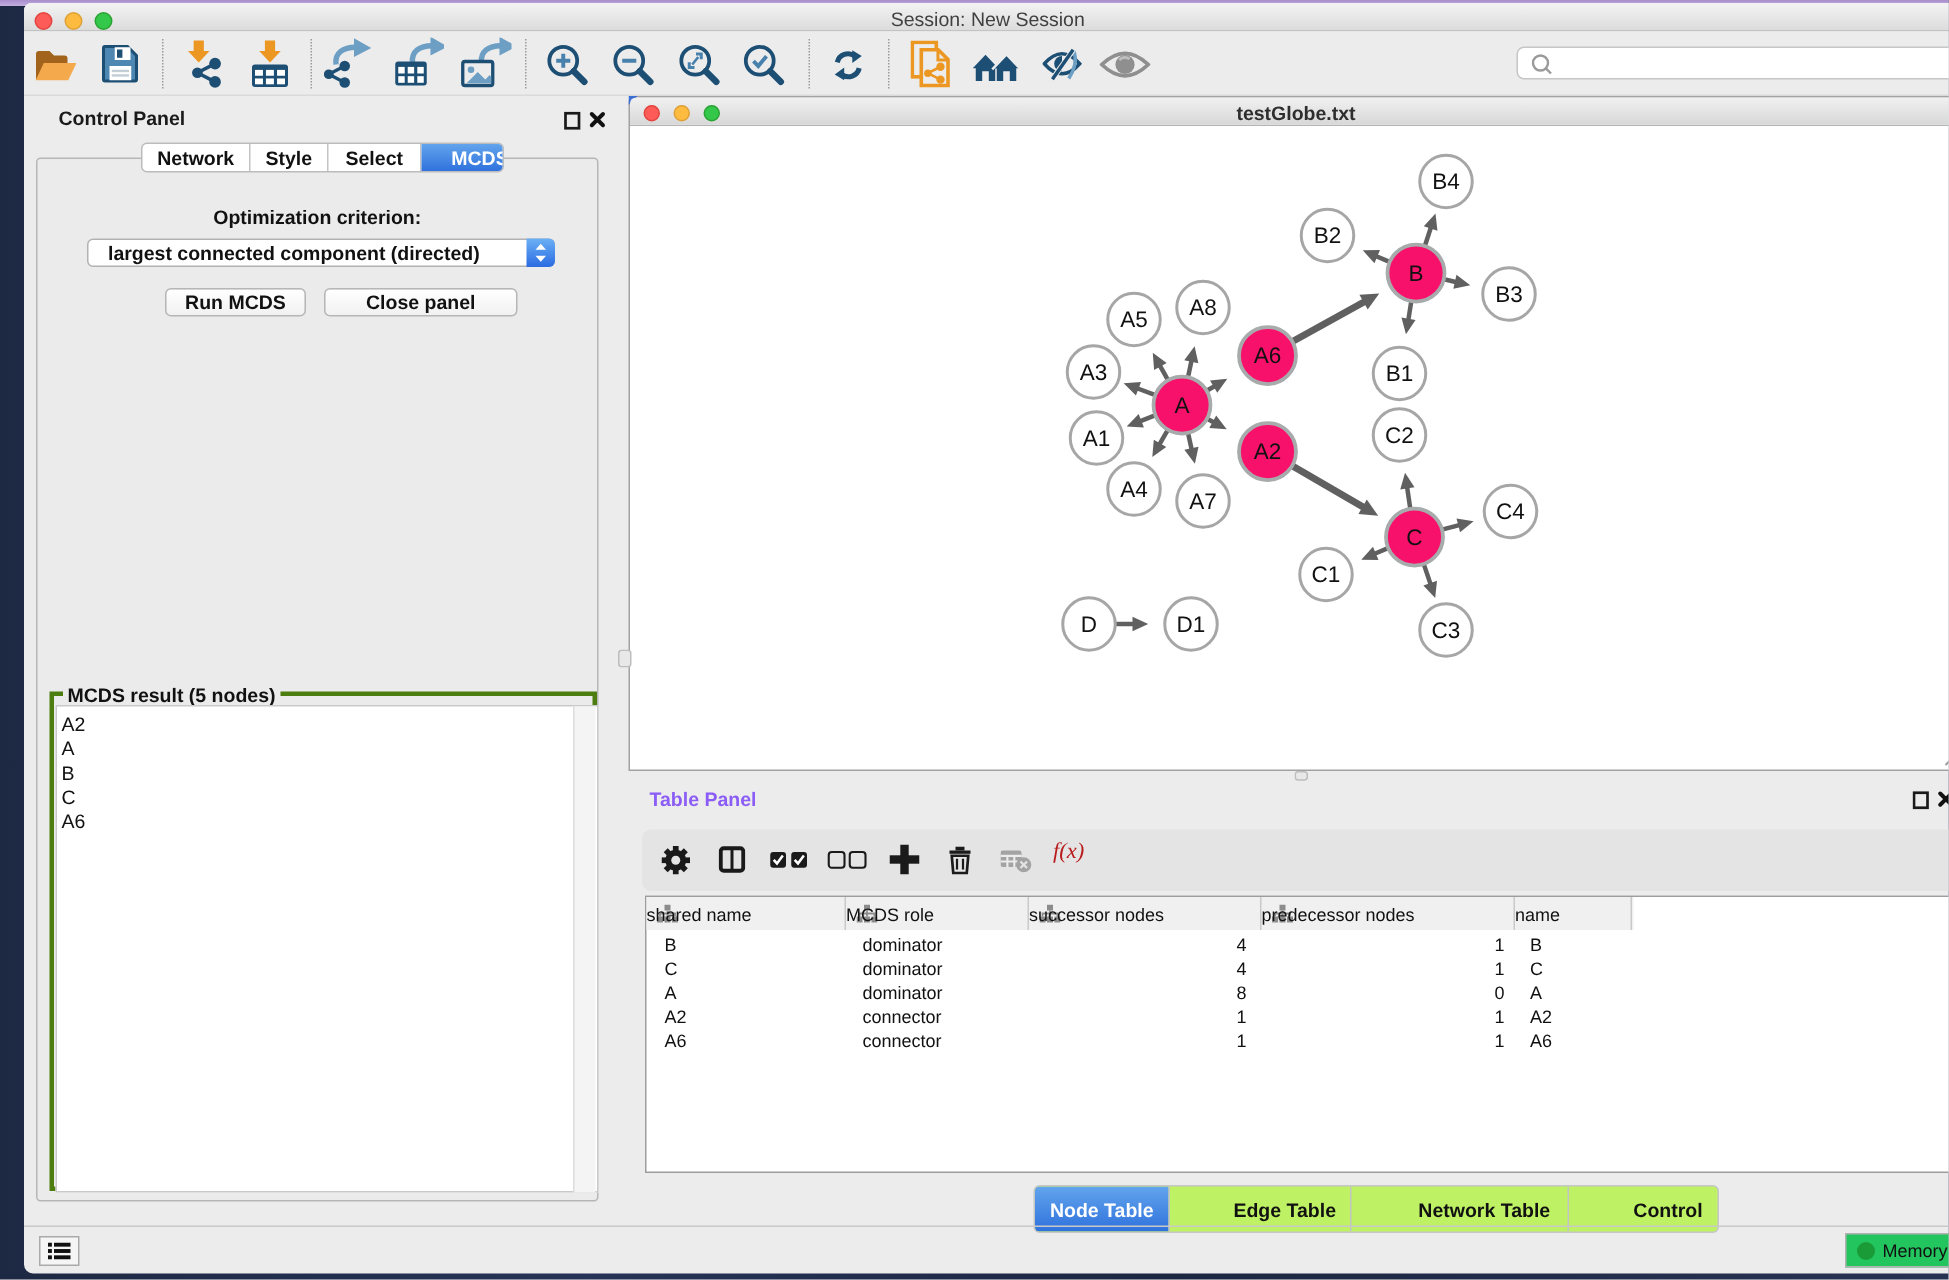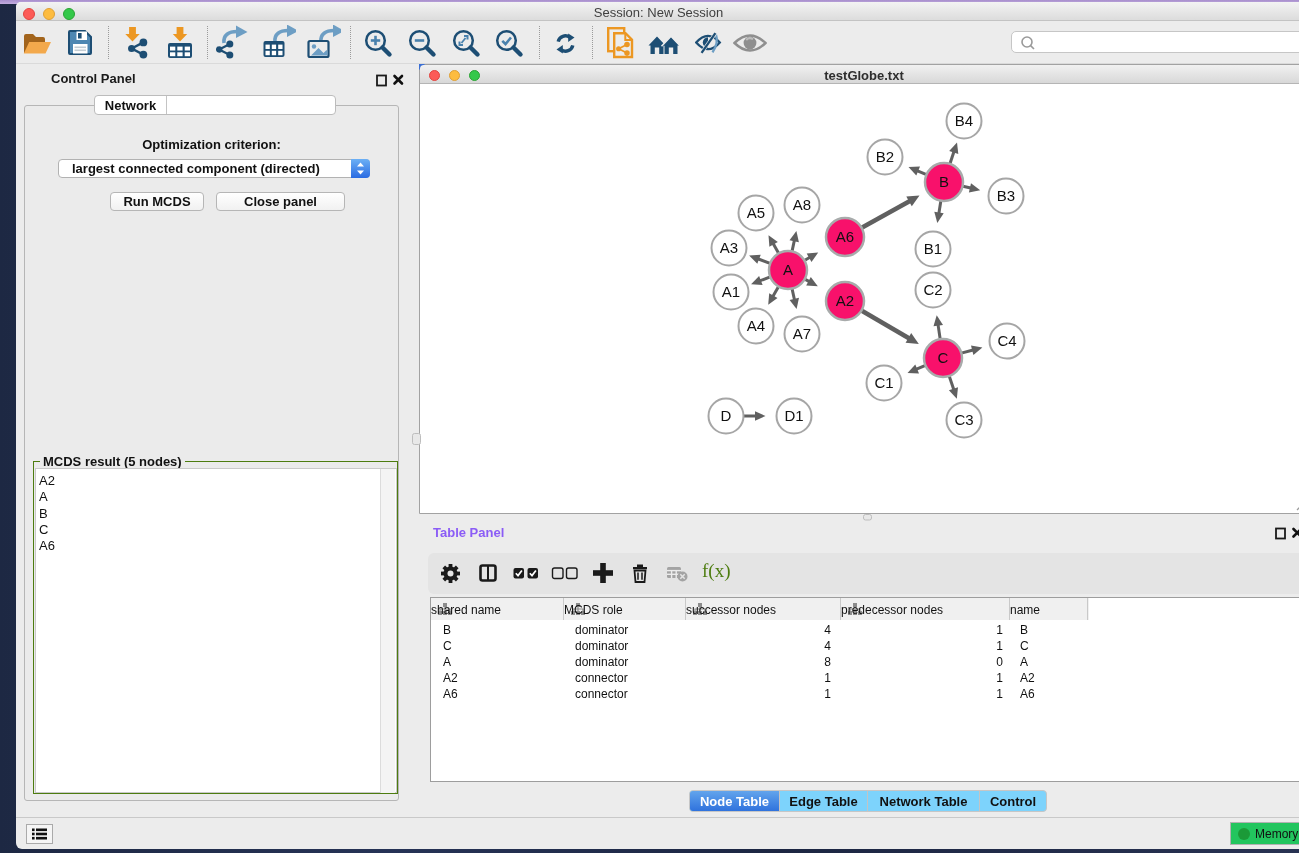--- a/index.html
+++ b/index.html
@@ -11,30 +11,30 @@
 .tl { position:absolute; top:6px; width:12px; height:12px; border-radius:50%; }
 #titlebar .t1 { left:7px; background:#fc5b57; border:1px solid #e2443f; }
 #titlebar .t2 { left:27px; background:#fdbc40; border:1px solid #dfa036; }
 #titlebar .t3 { left:47px; background:#34c84a; border:1px solid #2aa334; }
 #titletext { position:absolute; top:3px; left:-7px; width:100%; text-align:center; font-size:13px; color:#404040; }
 #toolbar { position:absolute; left:0; top:19px; width:100%; height:43px; background:#ececec; border-bottom:1px solid #dadada; }
 .sep { position:absolute; top:5px; height:33px; width:0; border-left:1px dotted #9a9a9a; }
 .tbi { position:absolute; top:0; }
 #searchbox { position:absolute; left:995px; top:10px; width:295px; height:22px; background:#fff; border:1px solid #c6c6c6; border-radius:5px; }
 
-#cp-title { position:absolute; left:23px; top:69px; font-size:13px; font-weight:bold; color:#1a1a1a;margin-left:12px; }
+#cp-title { position:absolute; left:23px; top:69px; font-size:13px; font-weight:bold; color:#1a1a1a; }
 #tabpane { position:absolute; left:8px; top:103px; width:375px; height:696px; background:#ebebeb; border:1px solid #b6b6b6; border-radius:3px; }
-#tabs { position:absolute; left:78px; top:93px; width:242px; height:20px; display:flex; background:#fff; border:1px solid #bcbcbc; border-radius:4px; overflow:hidden; font-size:13px; font-weight:bold;flex-direction:column; }
+#tabs { position:absolute; left:78px; top:93px; width:242px; height:20px; display:flex; background:#fff; border:1px solid #bcbcbc; border-radius:4px; overflow:hidden; font-size:13px; font-weight:bold; }
 #tabs div { flex:none; display:flex; align-items:center; justify-content:center; color:#111; border-right:1px solid #c4c4c4; height:100%; }
 #tabs div:last-child { border-right:none; background:linear-gradient(180deg,#62a4ec,#2f72dd); color:#fff; }
 #optlabel { position:absolute; left:8px; top:135px; width:375px; text-align:center; font-size:13px; font-weight:bold; color:#111; }
 #dropdown { position:absolute; left:42px; top:157px; width:312px; height:19px; background:#fff; border:1px solid #b2b2b2; border-radius:4px; font-size:13px; font-weight:bold; color:#111; line-height:17px; padding-left:13px; }
 #dd-cap { position:absolute; right:-1px; top:-1px; width:19px; height:19px; background:linear-gradient(180deg,#6cb0f5,#2a6be2); border-radius:0 4px 4px 0; }
 .btn { position:absolute; top:190px; height:19px; background:linear-gradient(180deg,#ffffff,#f1f1f1); border:1px solid #b6b6b6; border-radius:4px; font-size:13px; font-weight:bold; color:#111; text-align:center; line-height:17px; }
-#groupbox { position:absolute; left:17px; top:459px; width:365px; height:333px; border:1px solid #4d7c0f; }
+#groupbox { position:absolute; left:17px; top:459px; width:365px; height:333px; border:3px solid #4d7c0f; }
 #grouplabel { position:absolute; left:6px; top:-8px; background:#ebebeb; padding:0 3px; font-size:13px; font-weight:bold; color:#111; }
 #mcdslist { position:absolute; left:1px; top:6px; width:362px; height:325px; padding-top:4px; background:#fff; border:1px solid #c9c9c9; font-size:13px; color:#111; }
 #mcdslist .li { padding-left:3px; height:16.3px; line-height:16.3px; }
 #listscroll { position:absolute; right:1px; top:0px; width:15px; height:324px; background:#f4f4f4; border-left:1px solid #dcdcdc; }
 
 #netwin { position:absolute; left:403px; top:62px; width:890px; height:450px; background:#fff; border:1px solid #a2a2a2; border-radius:4px 4px 0 0; }
 #nw-title { position:absolute; left:0; top:0; width:100%; height:19px; background:linear-gradient(180deg,#f1f1f1,#d8d8d8); border-radius:4px 4px 0 0; border-bottom:1px solid #b5b5b5; }
 #nw-title .t1 { left:9px; top:5px; width:11px; height:11px; background:#fc5b57; border:1px solid #e2443f; }
 #nw-title .t2 { left:29px; top:5px; width:11px; height:11px; background:#fdbc40; border:1px solid #dfa036; }
 #nw-title .t3 { left:49px; top:5px; width:11px; height:11px; background:#34c84a; border:1px solid #2aa334; }
@@ -42,21 +42,21 @@
 #graph { position:absolute; left:0; top:20px; }
 
 #tp-title { position:absolute; left:417px; top:523px; font-size:13px; font-weight:bold; color:#8b5cf6; }
 #tp-toolbar { position:absolute; left:412px; top:551px; width:878px; height:41px; background:#e4e4e4; border-radius:6px; }
 #tablebox { position:absolute; left:414px; top:595px; width:876px; height:185px; background:#fff; border:1px solid #9d9d9d; }
 #thead { position:absolute; left:0; top:0; width:658px; height:22px; background:#f0f0f0; font-size:12px; color:#111; }
 #thead .col { position:absolute; top:0; height:22px; border-right:1px solid #c9c9c9; }
 #thead .ct { position:absolute; top:5px; width:100%; text-align:left; }
 .trow { position:absolute; font-size:12px; color:#111; height:16px; line-height:16px; width:100%; }
 .trow span { position:absolute; }
-#bottomtabs { position:absolute; left:673px; top:788px; height:22px; display:flex; background:#7dd3fc; border:1px solid #c6c6c6; border-radius:4px; overflow:hidden; font-size:13px; font-weight:bold; }
+#bottomtabs { position:absolute; left:673px; top:788px; height:32px; display:flex; background:#bef264; border:1px solid #c6c6c6; border-radius:4px; overflow:hidden; font-size:13px; font-weight:bold;gap:33px; }
 #bottomtabs div { display:flex; align-items:center; justify-content:center; color:#111; border-right:1px solid #c4c4c4; height:100%; }
 #bottomtabs div:first-child { background:linear-gradient(180deg,#62a4ec,#2f72dd); color:#fff; }
 #bottomtabs div:last-child { border-right:none; }
 
 #statussep { position:absolute; left:0; top:815px; width:100%; height:0; border-top:1px solid #c9c9c9; }
 #listbtn { position:absolute; left:10px; top:822px; width:27px; height:20px; background:#f5f5f5; border:1px solid #aaaaaa; }
 #membtn { position:absolute; left:1214px; top:820px; width:75px; height:23px; background:#22c55e; border:1px solid #b2b2b2; font-size:12px; color:#111; }
 #membtn .dot { position:absolute; left:7px; top:5px; width:12px; height:12px; border-radius:50%; background:#1b9a38; }
 #membtn .mt { position:absolute; left:24px; top:4px; }
 .winctl { position:absolute; font-size:11px; color:#222; }
@@ -413,21 +413,21 @@
         <rect x="0" y="3" width="14" height="11" rx="1.5" fill="#a3a3a3"></rect>
         <g stroke="#ececec" stroke-width="1.4">
           <line x1="0" y1="6.6" x2="14" y2="6.6"></line>
           <line x1="0" y1="10.3" x2="14" y2="10.3"></line>
           <line x1="4.6" y1="6.1" x2="4.6" y2="14"></line>
           <line x1="9.2" y1="6.1" x2="9.2" y2="14"></line>
         </g>
         <circle cx="15.5" cy="12.5" r="5" fill="#a3a3a3"></circle>
         <path d="M13.3 10.3 L17.7 14.7 M17.7 10.3 L13.3 14.7" stroke="#e4e4e4" stroke-width="1.5"></path>
       </svg>
-      <div style="position:absolute;left:274px;top:7px;font-family:'Liberation Serif',serif;font-size:19px;color:#4d7c0f;">f(x)</div>
+      <div style="position:absolute;left:274px;top:7px;font-family:'Liberation Serif',serif;font-style:italic;font-size:15px;color:#b91c1c;">f(x)</div>
   </div>
   <div id="tablebox">
     <div id="thead">
       <div class="col" style="left:0px;width:133px">
           <svg style="position:absolute;left:7px;top:5px" width="14" height="13" viewBox="0 0 14 13">
             <g fill="#8c8c8c">
               <rect x="5" y="0" width="4" height="4"></rect>
               <rect x="0" y="8" width="4" height="4"></rect>
               <rect x="5" y="8" width="4" height="4"></rect>
               <rect x="10" y="8" width="4" height="4"></rect>

